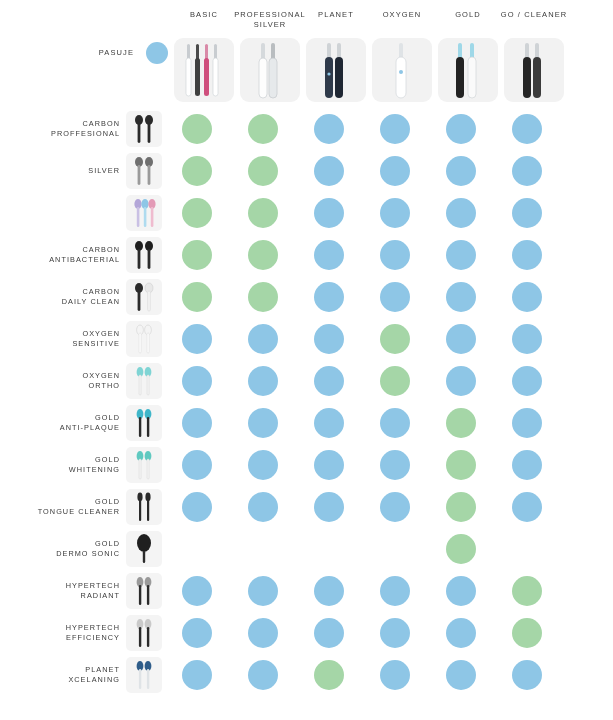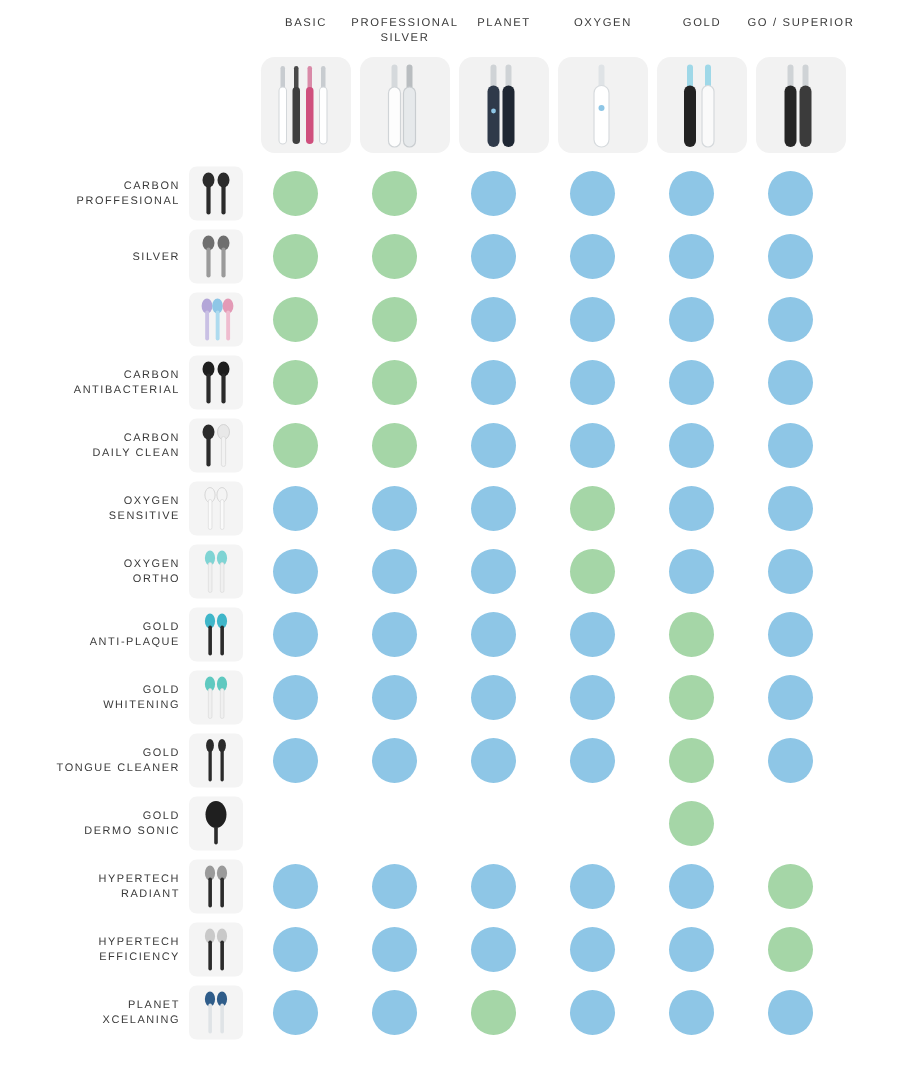--- a/index.html
+++ b/index.html
@@ -138,30 +138,34 @@
   .c-none  { background: transparent; }
 
   svg { display: block; }
 </style>
 </head>
 <body>
 
 <div class="sheet">
 
   <div class="legend">
+    <div class="legend-row">
+      <span class="legend-label">PASUJE</span>
+      <span class="legend-dot dot-blue"></span>
+    </div>
   </div>
 
   <div class="col-headers">
     <div class="col-head" style="left:0px;">BASIC</div>
     <div class="col-head" style="left:66px;">PROFESSIONAL
 SILVER</div>
     <div class="col-head" style="left:132px;">PLANET</div>
     <div class="col-head" style="left:198px;">OXYGEN</div>
     <div class="col-head" style="left:264px;">GOLD</div>
-    <div class="col-head" style="left:330px;">GO / SUPERIOR</div>
+    <div class="col-head" style="left:330px;">GO / CLEANER</div>
   </div>
 
   <div class="devices">
 
     <div class="device-card" style="left:6px;">
       <svg width="60" height="64" viewBox="0 0 60 64">
         <g>
           <rect x="13" y="6" width="3" height="16" rx="1.5" fill="#c8ccd0"></rect>
           <rect x="12" y="20" width="5" height="38" rx="2.5" fill="#ffffff" stroke="#d3d7da" stroke-width="0.7"></rect>
           <rect x="22" y="6" width="3" height="16" rx="1.5" fill="#4a4a4a"></rect>

